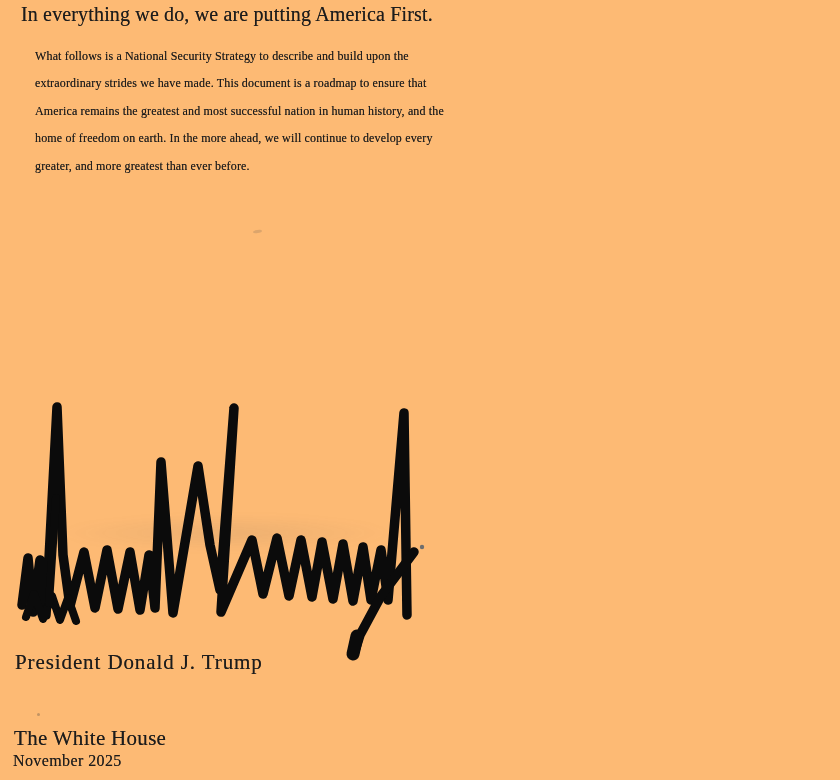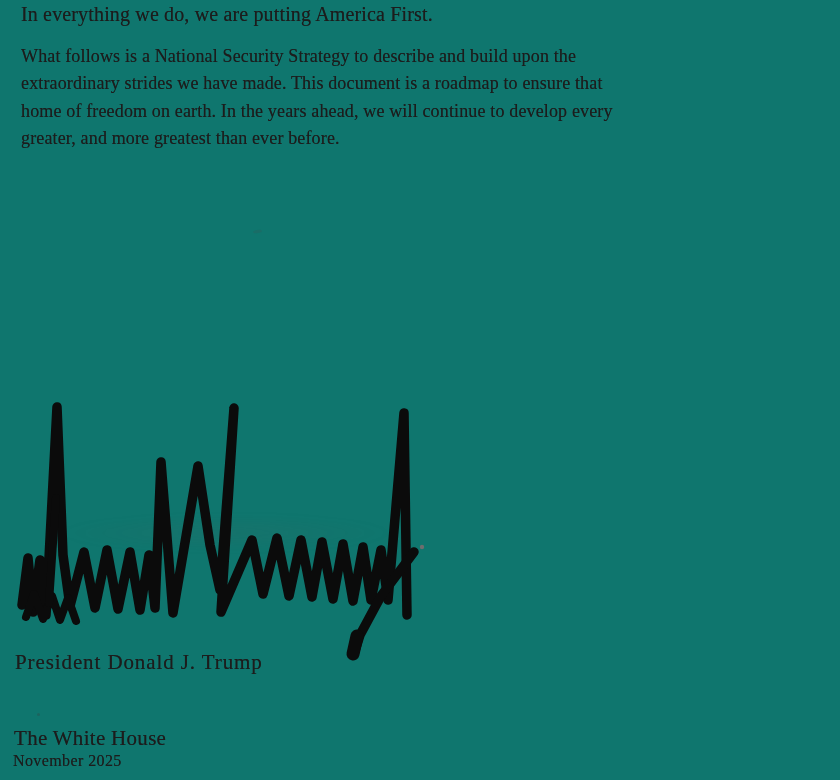--- a/index.html
+++ b/index.html
@@ -5,35 +5,35 @@
   html, body { margin: 0; padding: 0; }
   body {
     width: 840px; height: 780px;
     background: #ffffff;
     font-family: "Liberation Serif", "DejaVu Serif", serif;
     overflow: hidden;
   }
   .page {
     position: relative;
     width: 840px; height: 780px;
-    background: #0f766e;
+    background: #fdba74;
   }
   .doc-text {
     position: absolute;
     color: #1c1c1c;
     text-shadow: 0 0 0.5px rgba(30,30,30,0.65);
     white-space: nowrap;
   }
   .intro {
     left: 21px; top: 1px;
     font-size: 20px; line-height: 27px; letter-spacing: 0.15px;
   }
   .body-para {
-    left: 21px; top: 43px;
-    font-size: 18px; line-height: 27.4px; letter-spacing: 0.15px;
+    left: 35px; top: 43px;
+    font-size: 12px; line-height: 27.4px; letter-spacing: 0.15px;
   }
   .signer-line {
     left: 15px; top: 649px;
     font-size: 21px; line-height: 27px; letter-spacing: 0.9px;
   }
   .institution-line {
     left: 14px; top: 707px;
     font-size: 21px; line-height: 27px; letter-spacing: 0.3px; margin-top: 18px;
   }
   .date-line {
@@ -81,21 +81,22 @@
 </head>
 <body>
 
 <div class="page">
 
   <div class="doc-text intro">In everything we do, we are putting America First.</div>
 
   <div class="doc-text body-para">
     <div>What follows is a National Security Strategy to describe and build upon the</div>
     <div>extraordinary strides we have made. This document is a roadmap to ensure that</div>
-    <div>home of freedom on earth. In the years ahead, we will continue to develop every</div>
+    <div>America remains the greatest and most successful nation in human history, and the</div>
+    <div>home of freedom on earth. In the more ahead, we will continue to develop every</div>
     <div>greater, and more greatest than ever before.</div>
   </div>
 
   <div class="scan-smudge"></div>
 
   <svg class="signature-svg" viewBox="0 0 460 300" role="img" aria-label="signature">
 
     <path class="stroke-main" d="M22,225 L28,178 L33,232 L40,180 L46,235
          L57,27
          L63,175 L70,226

